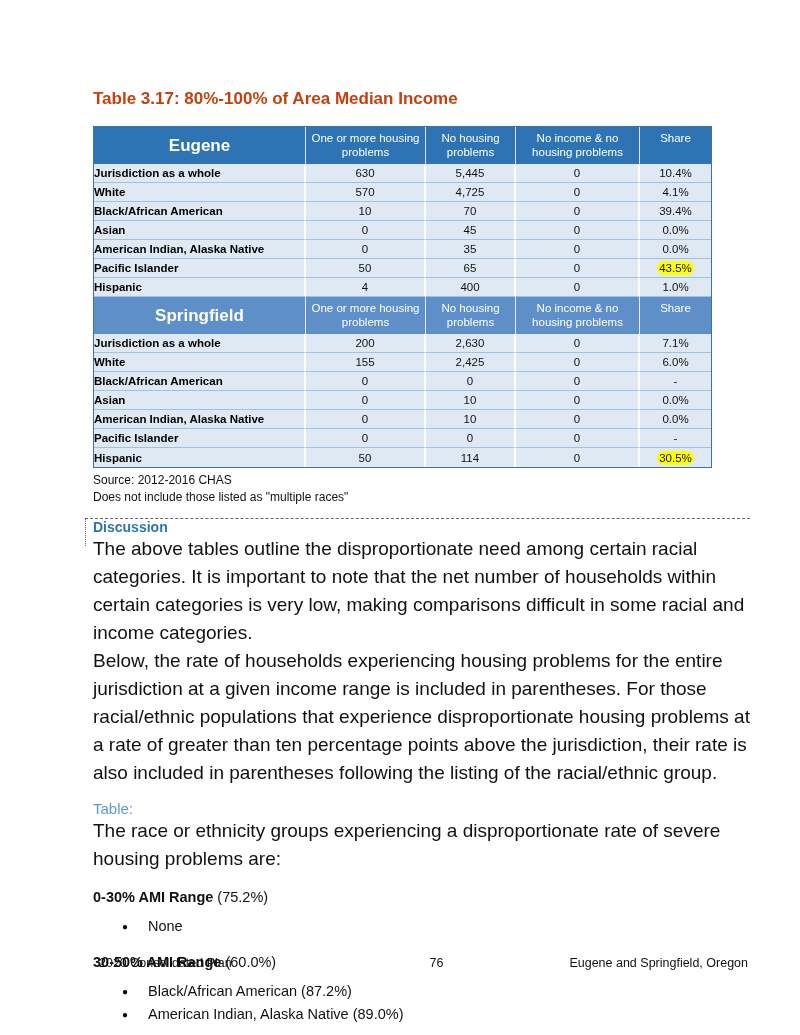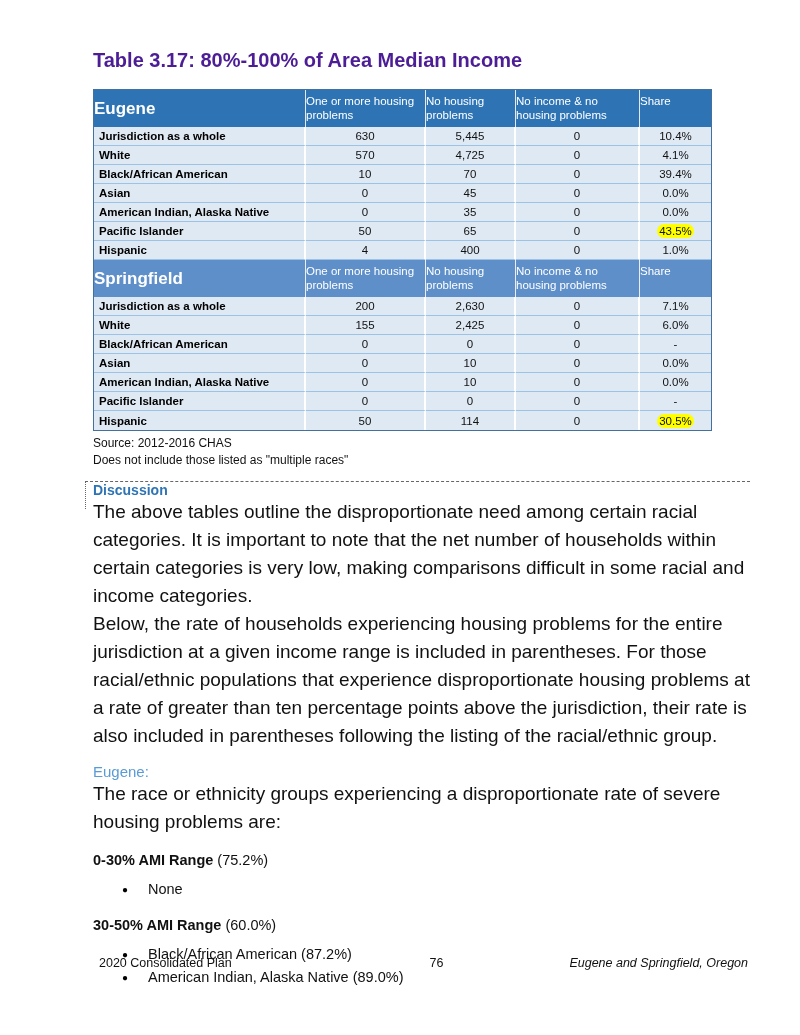--- a/index.html
+++ b/index.html
@@ -1,39 +1,39 @@
 <!DOCTYPE html>
 <html style="--eugene-header: #2E74B5; --springfield-header: #5E8FC9; --cell-bg: #DFE9F3; --row-border: #9CC2E5; --outer-border: #41719C; --highlight: #FFFF00; --heading-blue: #2E74B5; --subheading-blue: #5B9BD5;"><head>
 <meta charset="utf-8">
 <style>
   * { margin: 0; padding: 0; box-sizing: border-box; }
   html, body { width: 800px; height: 1035px; background: #ffffff; overflow: hidden; }
   body { font-family: "Liberation Sans", sans-serif; color: #1a1a1a; position: relative; }
 
   .content { width: 657px; margin-left: 93px; }
 
-  .title { font-size: 20px; font-weight: bold; color: #4c1d95; padding-top: 49px; letter-spacing: 0; }
+  .title { font-size: 17px; font-weight: bold; color: #c2410c; padding-top: 89px; letter-spacing: 0; }
 
   
   table.ami { border-collapse: separate; border-spacing: 0; width: 617px; margin-top: 17px;
               border: 1px solid var(--outer-border, #41719C); table-layout: fixed; }
   th, td { overflow: hidden; white-space: nowrap; }
-  tr.head-row th { color: #fff; vertical-align: top; text-align: left; font-weight: normal;
+  tr.head-row th { color: #fff; vertical-align: top; text-align: center; font-weight: normal;
                    font-size: 11.5px; line-height: 14px; height: 37px; padding-top: 4px;
                    white-space: normal; border-right: 1px solid rgba(255,255,255,.85); }
   tr.head-row th:last-child { border-right: none; }
   tr.head-row th.sec-name { vertical-align: middle; padding-top: 0; font-size: 17px; font-weight: bold; }
   tr.head-row.eugene th { background: var(--eugene-header, #2E74B5); }
   tr.head-row.springfield th { background: var(--springfield-header, #5E8FC9); }
   td { background: var(--cell-bg, #DFE9F3); height: 19px; font-size: 11.5px;
        border-bottom: 1px solid var(--row-border, #9CC2E5); border-right: 2px solid #ffffff;
        text-align: center; vertical-align: middle; color: #111; }
   td:last-child { border-right: none; }
   tr:last-child td { border-bottom: none; }
-  td.lbl { text-align: left; font-weight: bold; padding-left: 5px; color: #000; }
+  td.lbl { text-align: left; font-weight: bold; color: #000; }
   .hl { background: var(--highlight, #FFFF00); padding: 1px 2px; border-radius: 7px; }
 
   .source { font-size: 12px; line-height: 16.5px; margin-top: 4px; color: #111; }
   .source div { white-space: nowrap; }
 
   
   .section-break { width: 665px; margin-left: -8px; margin-top: 13px;
                    border-top: 1px dashed #666; position: relative; height: 0; }
   .section-break::after { content: ""; position: absolute; left: 0; top: 0; height: 27px;
                           border-left: 1px dotted #666; }
@@ -50,21 +50,21 @@
   p.ami-head strong { font-weight: bold; }
 
   ul.bullets { list-style: none; margin-top: 8px; }
   ul.bullets li { font-size: 14.5px; line-height: 23px; padding-left: 55px; position: relative; color: #111; }
   ul.bullets li .dot { position: absolute; left: 29px; top: 0; font-size: 10px; line-height: 23px; color: #000; }
 
   
   .footer { position: absolute; left: 93px; top: 956px; width: 655px; font-size: 12.5px; color: #111; }
   .footer .fl { position: absolute; left: 6px; }
   .footer .fc { position: absolute; left: 16px; width: 100%; text-align: center; }
-  .footer .fr { position: absolute; right: 0; font-style: italic; }
+  .footer .fr { position: absolute; right: 0; }
 </style>
 </head>
 <body>
 
 <div class="content">
 
   <div class="title">Table 3.17: 80%-100% of Area Median Income</div>
 
   <table class="ami">
     <colgroup>
@@ -195,21 +195,21 @@
     <div>Does not include those listed as "multiple races"</div>
   </div>
 
   <div class="section-break"></div>
 
   <div class="discussion-h">Discussion</div>
 
   <p class="para">The above tables outline the disproportionate need among certain racial categories. It is important to note that the net number of households within certain categories is very low, making comparisons difficult in some racial and income categories.</p>
   <p class="para">Below, the rate of households experiencing housing problems for the entire jurisdiction at a given income range is included in parentheses. For those racial/ethnic populations that experience disproportionate housing problems at a rate of greater than ten percentage points above the jurisdiction, their rate is also included in parentheses following the listing of the racial/ethnic group.</p>
 
-  <div class="eugene-h">Eugene:</div>
+  <div class="eugene-h">Table:</div>
 
   <p class="para">The race or ethnicity groups experiencing a disproportionate rate of severe housing problems are:</p>
 
   <div id="ranges">
       <p class="ami-head"><strong>0-30% AMI Range</strong> (75.2%)</p>
       <ul class="bullets">
         <li><span class="dot">●</span><span>None</span></li>
       </ul>
       <p class="ami-head"><strong>30-50% AMI Range</strong> (60.0%)</p>
       <ul class="bullets">

